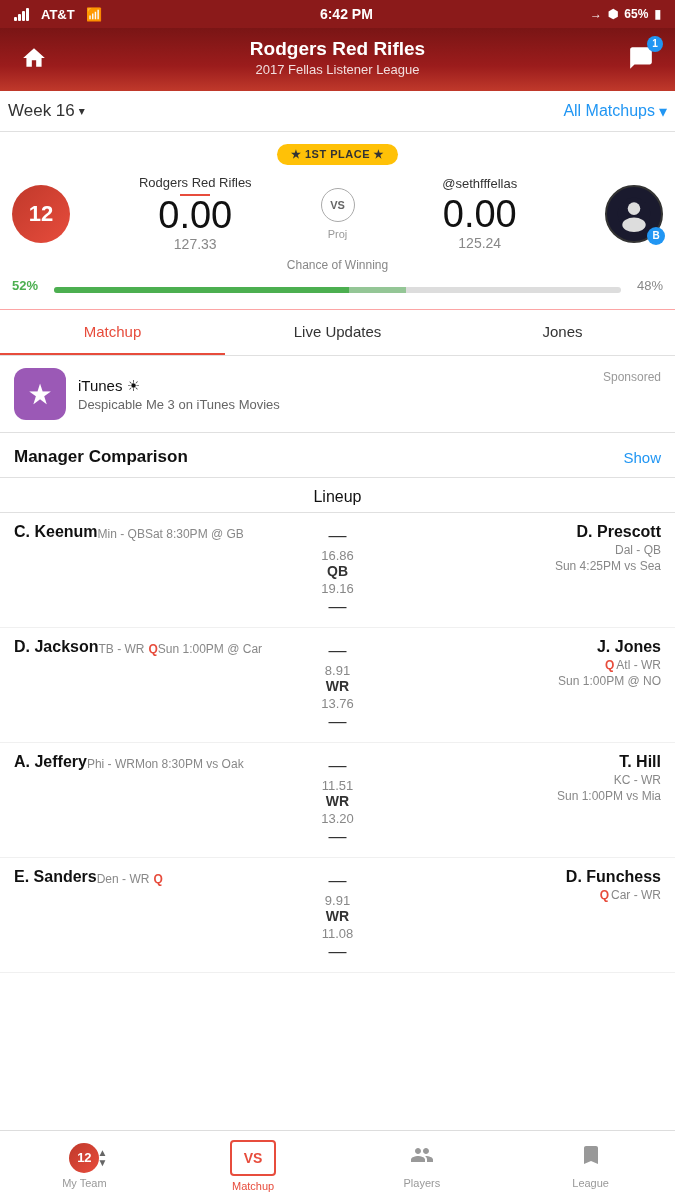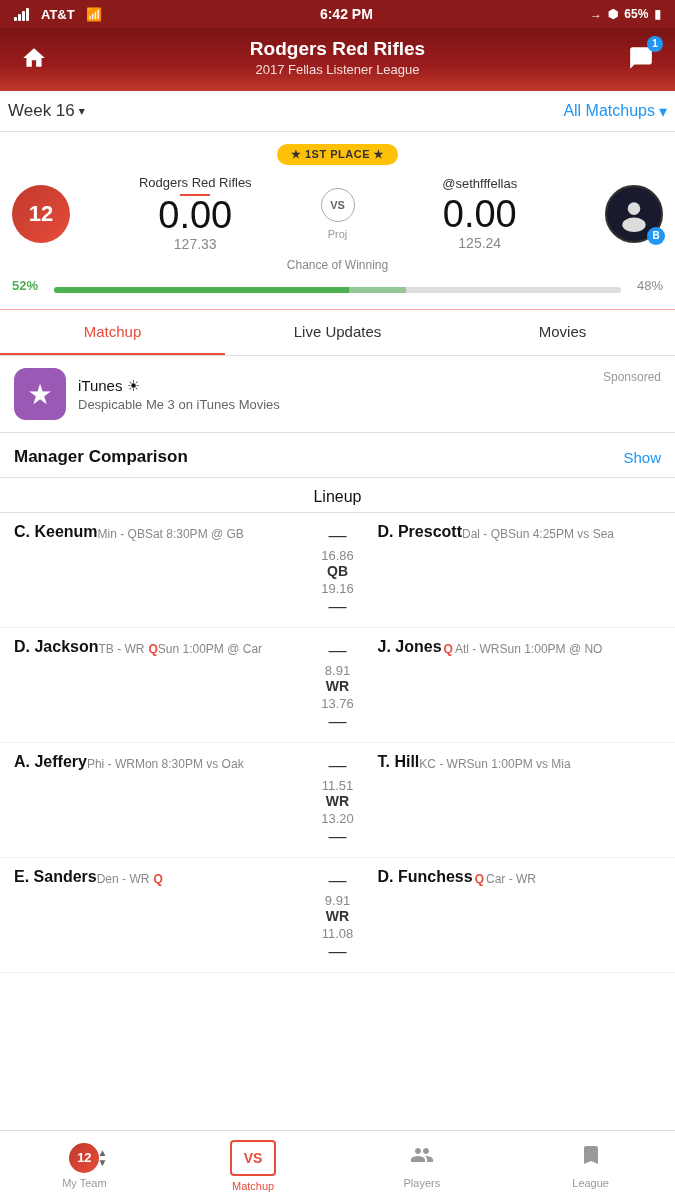--- a/index.html
+++ b/index.html
@@ -319,21 +319,21 @@
     }
     .lineup-left {
       flex: 1;
       display: flex;
       flex-direction: row;
       align-items: flex-end;
     }
     .lineup-right {
       flex: 1;
       display: flex;
-      flex-direction: row;
+      flex-direction: column;
       align-items: flex-end;
     }
     .player-name {
       font-size: 16px;
       font-weight: 600;
       color: #111;
     }
     .player-info {
       font-size: 12px;
       color: #888;
@@ -553,21 +553,21 @@
         <div class="win-bar-fill" style="width:52%;"></div>
         <div class="win-bar-fill2" style="width:10%;"></div>
       </div>
       <div class="win-pct-right">48%</div>
     </div>
   </div>
 
   <div class="matchup-tabs">
     <div class="tab-item active">Matchup</div>
     <div class="tab-item">Live Updates</div>
-    <div class="tab-item">Movies</div>
+    <div class="tab-item">Jones</div>
   </div>
 
   <div class="ad-banner">
     <div class="ad-icon">
       <div class="ad-star">★</div>
     </div>
     <div class="ad-text">
       <div class="ad-title">iTunes ☀</div>
       <div class="ad-subtitle">Despicable Me 3 on iTunes Movies</div>
     </div>

